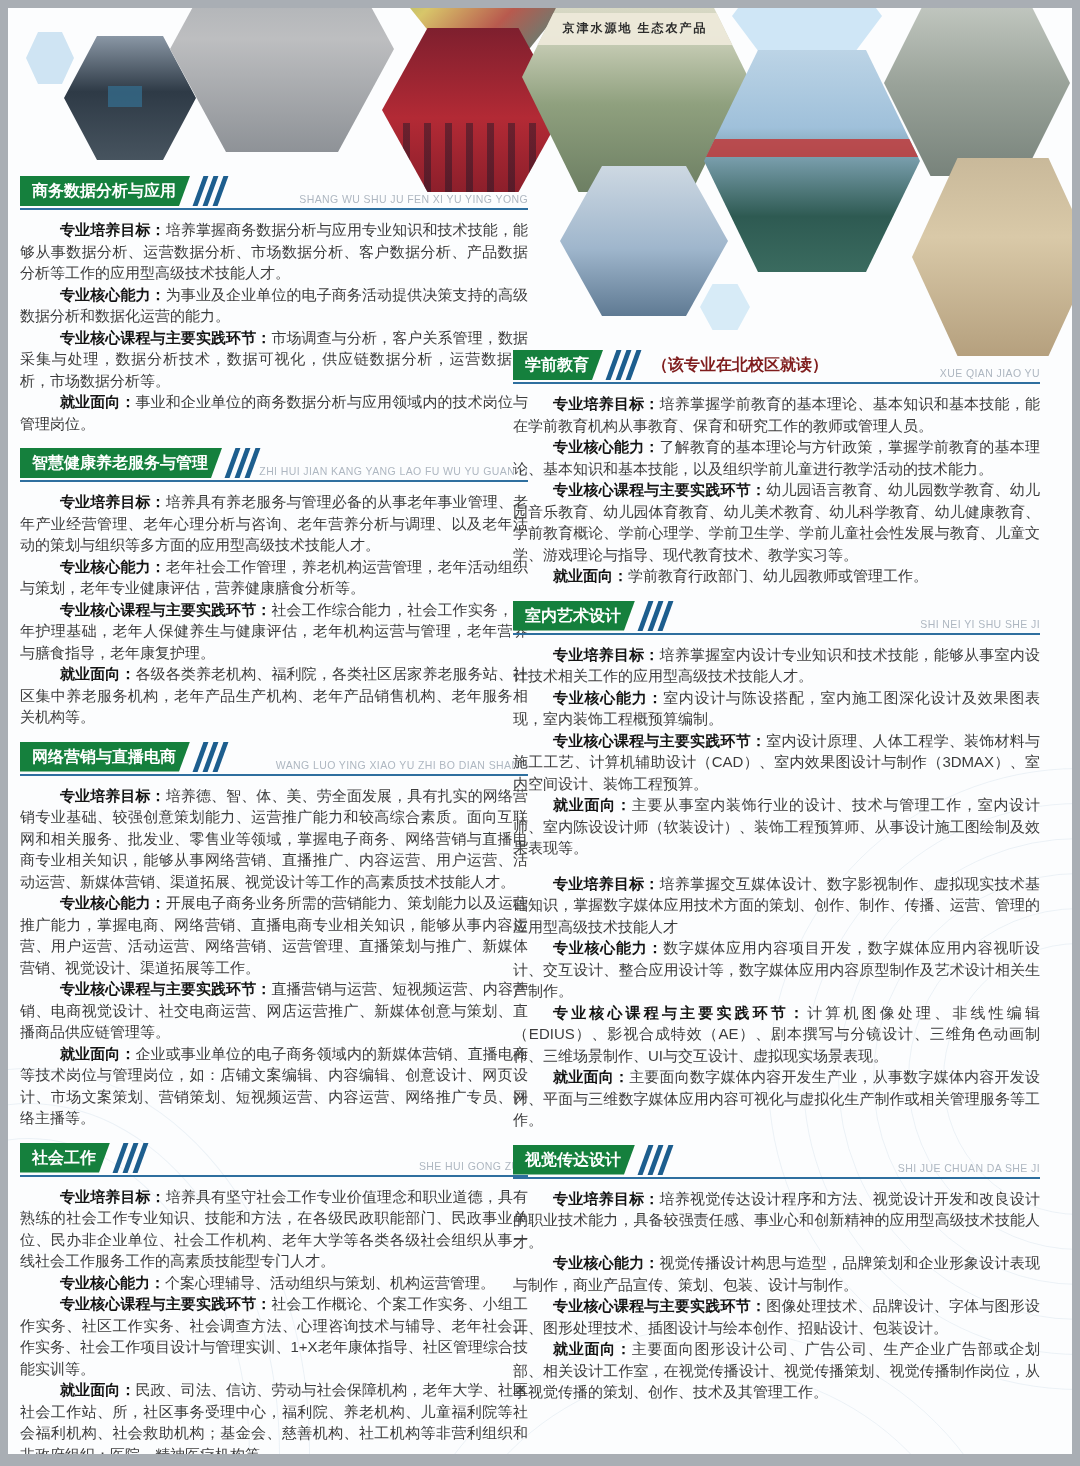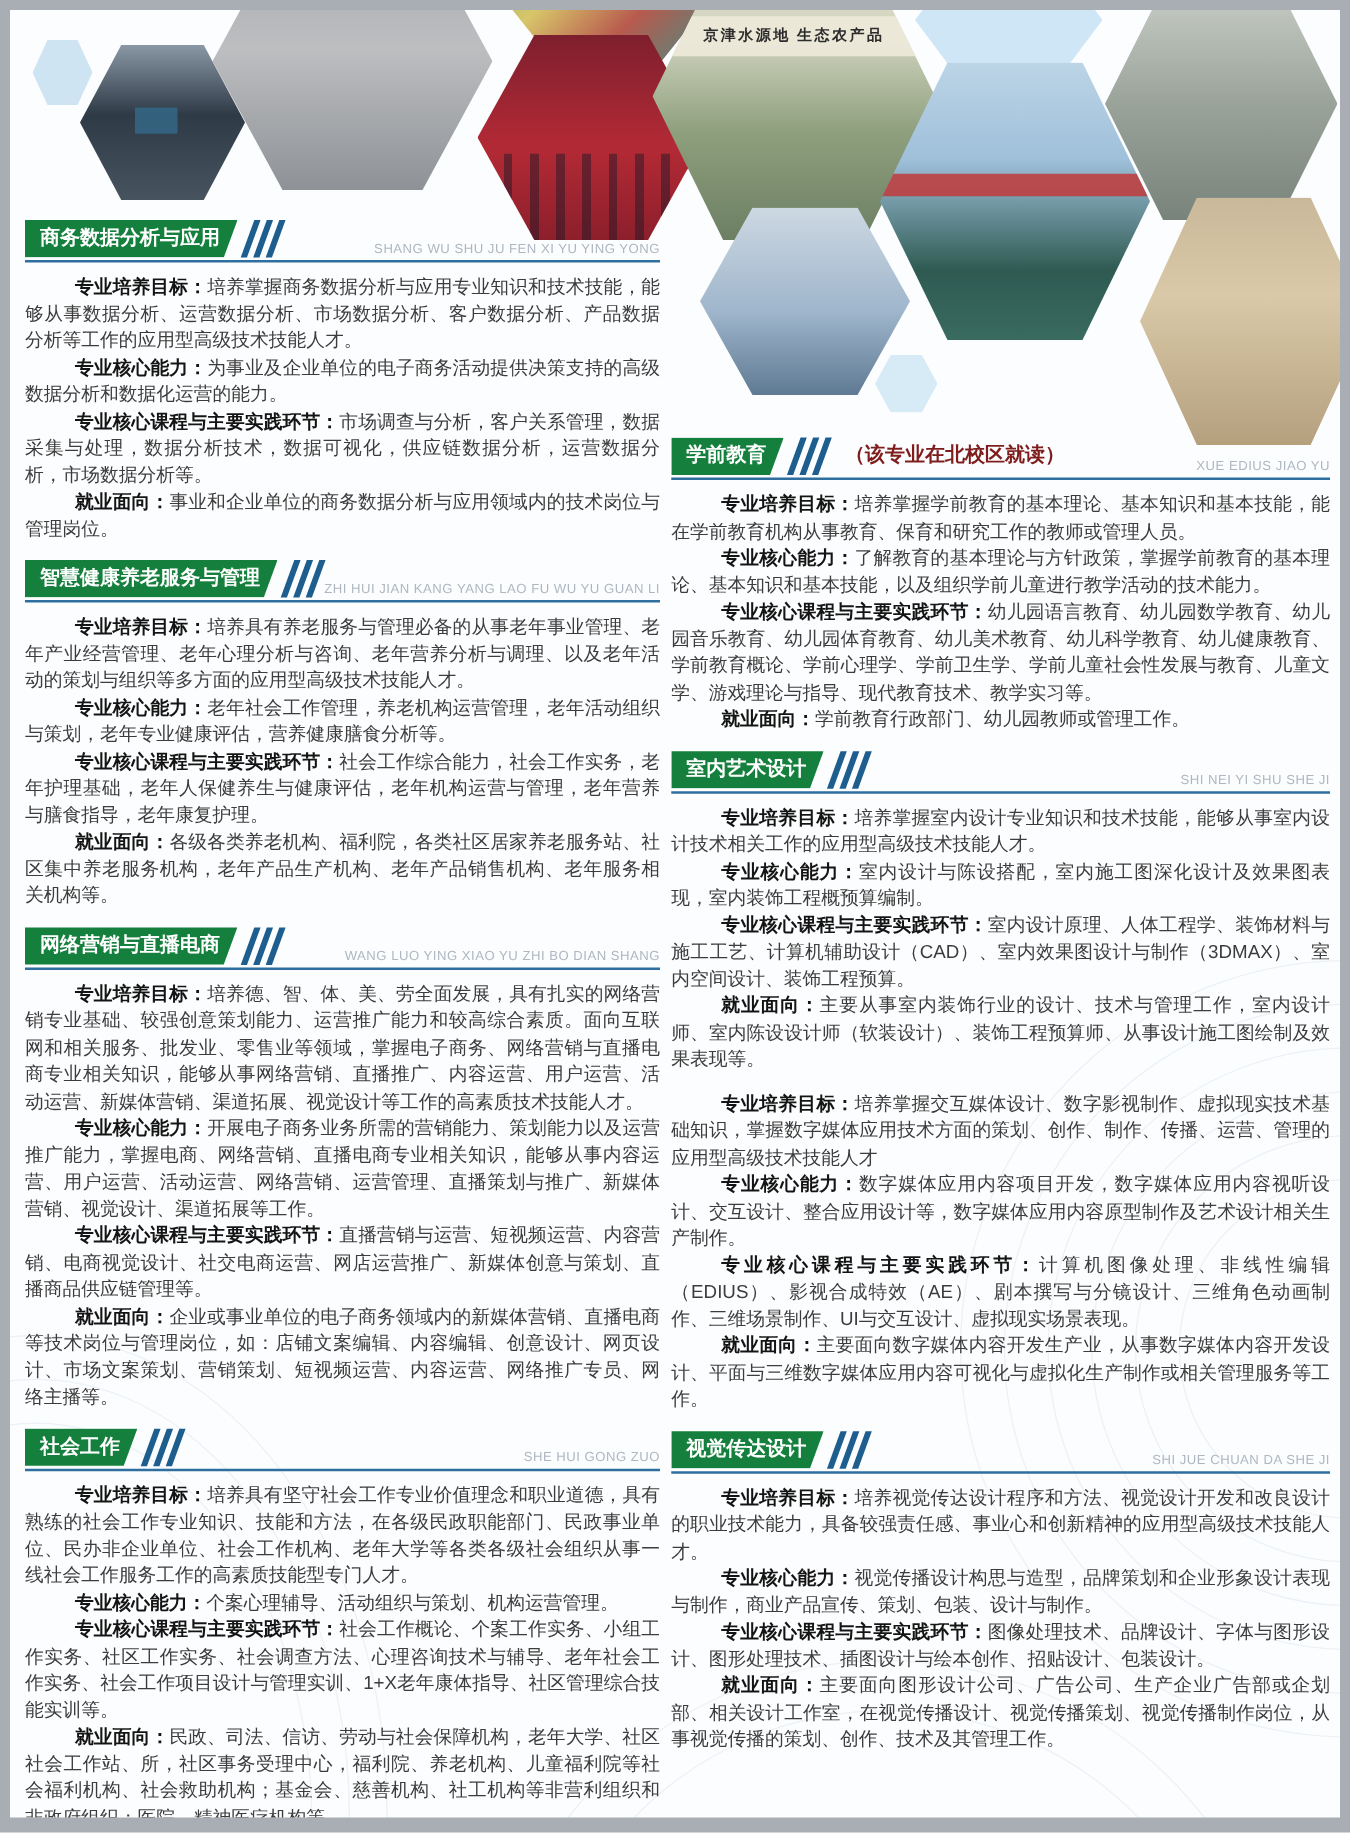--- a/index.html
+++ b/index.html
@@ -29,21 +29,21 @@
     font-family:"Liberation Serif","DejaVu Serif",serif;
     font-weight:bold;font-size:12px;color:#2c2c2c;letter-spacing:2px;white-space:nowrap;
   }
   .red-figs{bottom:0;height:42%;
     background:repeating-linear-gradient(90deg,rgba(22,22,38,0.45) 0 7px,rgba(0,0,0,0) 7px 21px);}
   .dance-banner{top:40%;height:8%;background:#c03a3a;opacity:.85;}
   .conf-screen{position:absolute;left:33%;top:40%;width:26%;height:17%;background:#356a8a;opacity:.8;}
   
   .col{position:absolute;}
   .col-left{left:12px;top:168px;width:508px;}
-  .col-right{left:529px;top:342px;width:527px;}
+  .col-right{left:505px;top:342px;width:527px;}
   .sec{margin-bottom:14px;}
   .sec-head{
     position:relative;height:32px;margin-bottom:9px;
     border-bottom:2px solid #2e6f9f;
     display:flex;align-items:flex-start;
   }
   .banner{
     background:#15803d;color:#ffffff;font-weight:bold;
     font-size:16px;height:30px;line-height:30px;
     padding:0 14px 0 12px;white-space:nowrap;
@@ -176,21 +176,21 @@
 
     <section class="sec">
       <div class="sec-head">
         <div class="banner">学前教育</div>
         <span class="stripes">
             <i></i>
             <i></i>
             <i></i>
           </span>
         <span class="note">（该专业在北校区就读）</span>
-        <span class="pinyin">XUE EDIUS JIAO YU</span>
+        <span class="pinyin">XUE QIAN JIAO YU</span>
       </div>
       <p class="para"><span class="lbl">专业培养目标：</span><span>培养掌握学前教育的基本理论、基本知识和基本技能，能在学前教育机构从事教育、保育和研究工作的教师或管理人员。</span></p>
       <p class="para"><span class="lbl">专业核心能力：</span><span>了解教育的基本理论与方针政策，掌握学前教育的基本理论、基本知识和基本技能，以及组织学前儿童进行教学活动的技术能力。</span></p>
       <p class="para"><span class="lbl">专业核心课程与主要实践环节：</span><span>幼儿园语言教育、幼儿园数学教育、幼儿园音乐教育、幼儿园体育教育、幼儿美术教育、幼儿科学教育、幼儿健康教育、学前教育概论、学前心理学、学前卫生学、学前儿童社会性发展与教育、儿童文学、游戏理论与指导、现代教育技术、教学实习等。</span></p>
       <p class="para"><span class="lbl">就业面向：</span><span>学前教育行政部门、幼儿园教师或管理工作。</span></p>
     </section>
 
     <section class="sec">
       <div class="sec-head">
         <div class="banner">室内艺术设计</div>

